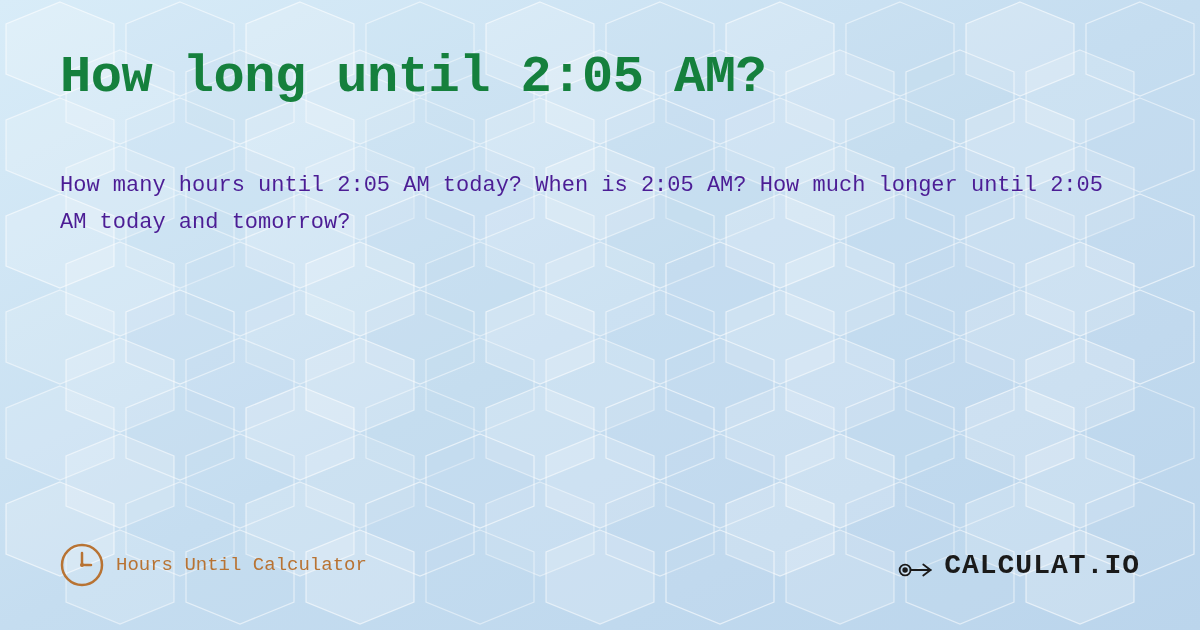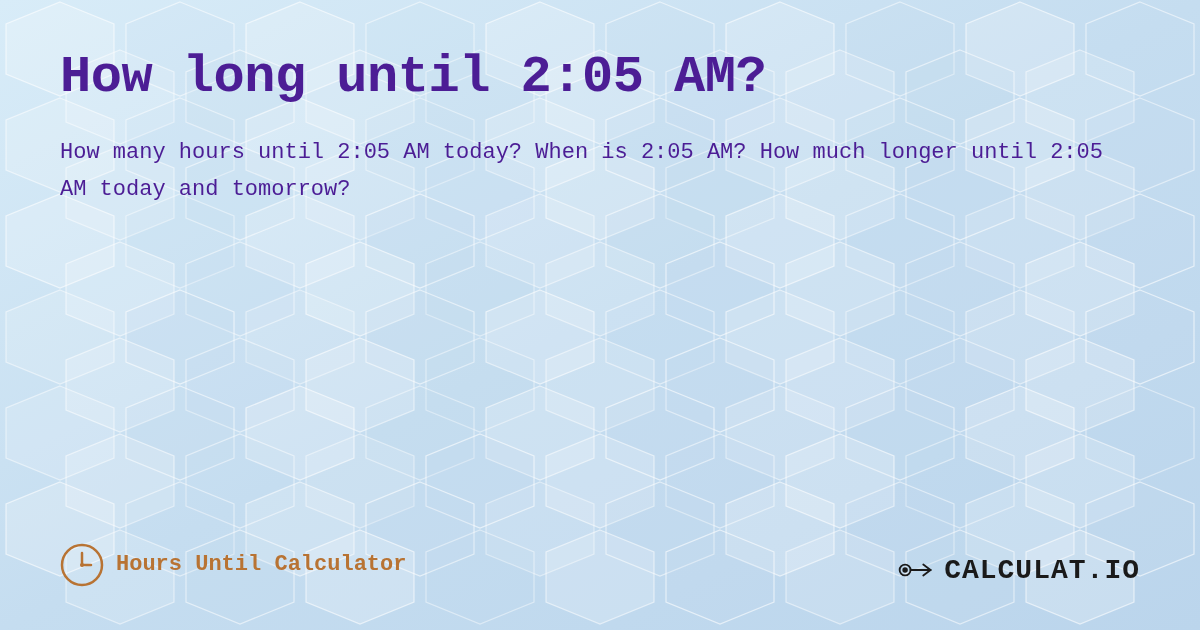--- a/index.html
+++ b/index.html
@@ -31,23 +31,23 @@
       height: 100%;
       display: flex;
       flex-direction: column;
       justify-content: space-between;
     }
 
     .main-title {
       font-family: 'Courier New', Courier, monospace;
       font-size: 52px;
       font-weight: 700;
-      color: #4c1d95;
+      color: #15803d;
       letter-spacing: -0.5px;
-      margin-bottom: 27px;
+      margin-bottom: 60px;
     }
 
     .description {
       font-family: 'Courier New', Courier, monospace;
       font-size: 22px;
       color: #4c1d95;
       line-height: 1.7;
       max-width: 1080px;
     }
 
@@ -64,28 +64,28 @@
       gap: 12px;
     }
 
     .clock-icon {
       width: 44px;
       height: 44px;
     }
 
     .footer-brand-text {
       font-family: 'Courier New', Courier, monospace;
-      font-size: 22px;
-      font-weight: 700;
+      font-size: 19px;
+      font-weight: 400;
       color: #b87333;
     }
 
     .footer-logo-right {
       display: flex;
-      align-items: center;
+      align-items: flex-start;
       gap: 8px;
       margin-top: 11px;
     }
 
     .logo-icon {
       width: 40px;
       height: 40px;
     }
 
     .logo-text {

